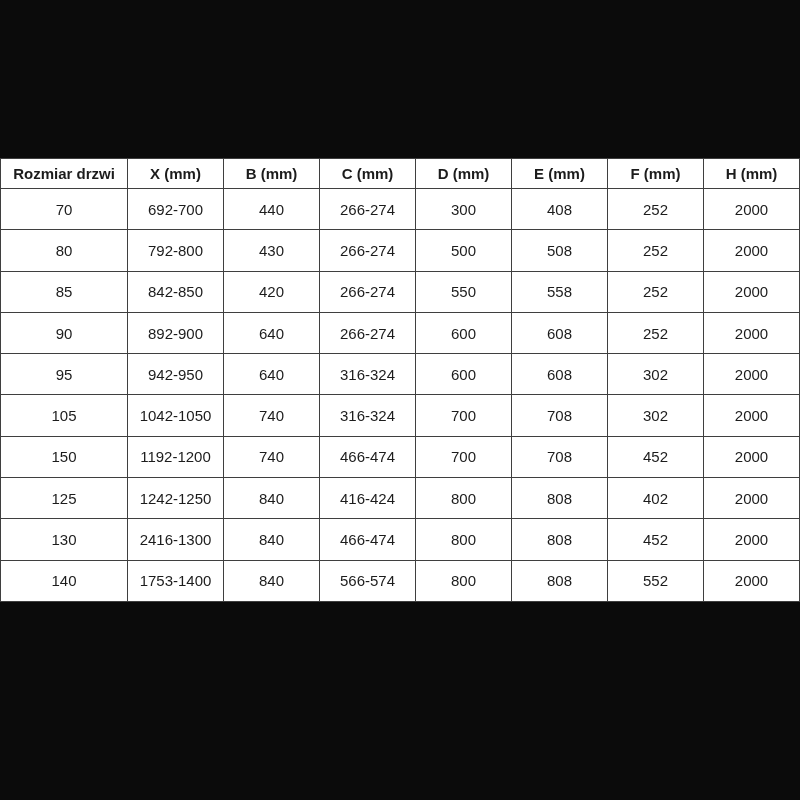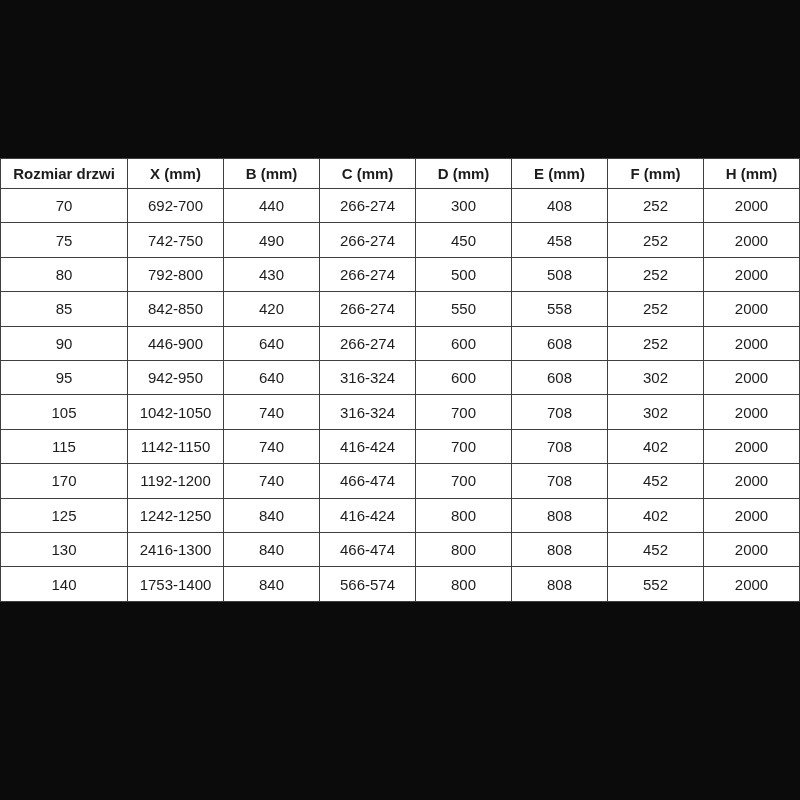--- a/index.html
+++ b/index.html
@@ -81,30 +81,20 @@
           <td>70</td>
           <td>692-700</td>
           <td>440</td>
           <td>266-274</td>
           <td>300</td>
           <td>408</td>
           <td>252</td>
           <td>2000</td>
         </tr>
         <tr>
-          <td>75</td>
-          <td>742-750</td>
-          <td>490</td>
-          <td>266-274</td>
-          <td>450</td>
-          <td>458</td>
-          <td>252</td>
-          <td>2000</td>
-        </tr>
-        <tr>
           <td>80</td>
           <td>792-800</td>
           <td>430</td>
           <td>266-274</td>
           <td>500</td>
           <td>508</td>
           <td>252</td>
           <td>2000</td>
         </tr>
         <tr>
@@ -112,21 +102,21 @@
           <td>842-850</td>
           <td>420</td>
           <td>266-274</td>
           <td>550</td>
           <td>558</td>
           <td>252</td>
           <td>2000</td>
         </tr>
         <tr>
           <td>90</td>
-          <td>446-900</td>
+          <td>892-900</td>
           <td>640</td>
           <td>266-274</td>
           <td>600</td>
           <td>608</td>
           <td>252</td>
           <td>2000</td>
         </tr>
         <tr>
           <td>95</td>
           <td>942-950</td>
@@ -141,31 +131,21 @@
           <td>105</td>
           <td>1042-1050</td>
           <td>740</td>
           <td>316-324</td>
           <td>700</td>
           <td>708</td>
           <td>302</td>
           <td>2000</td>
         </tr>
         <tr>
-          <td>115</td>
-          <td>1142-1150</td>
-          <td>740</td>
-          <td>416-424</td>
-          <td>700</td>
-          <td>708</td>
-          <td>402</td>
-          <td>2000</td>
-        </tr>
-        <tr>
-          <td>170</td>
+          <td>150</td>
           <td>1192-1200</td>
           <td>740</td>
           <td>466-474</td>
           <td>700</td>
           <td>708</td>
           <td>452</td>
           <td>2000</td>
         </tr>
         <tr>
           <td>125</td>

